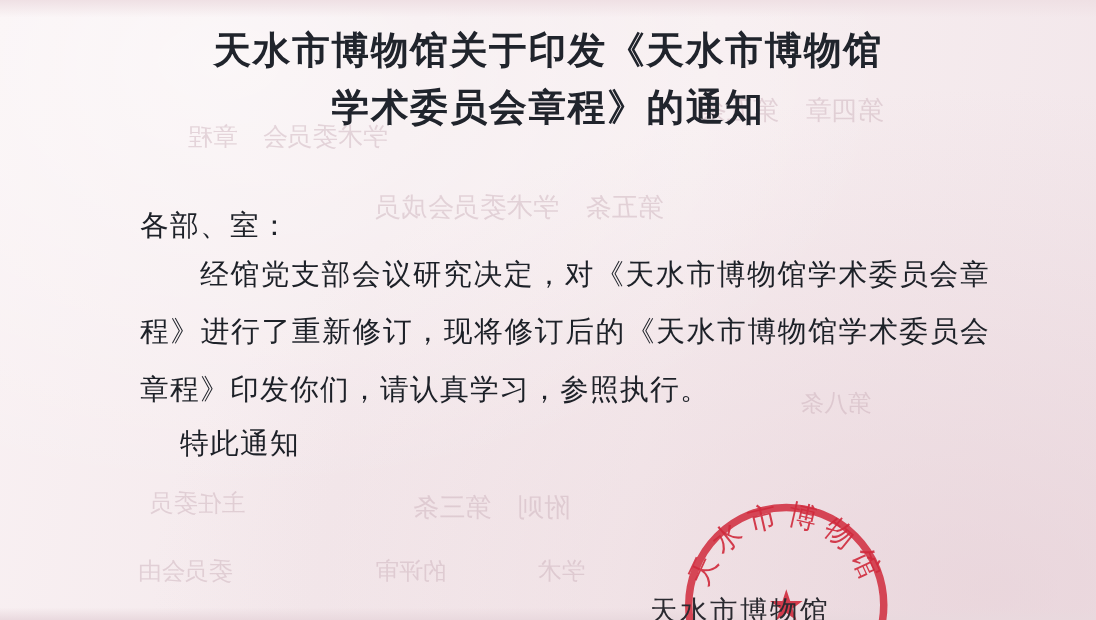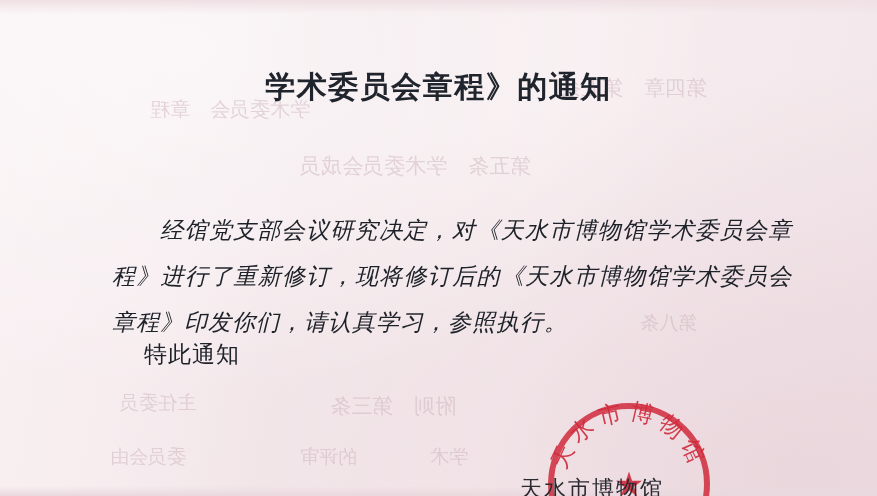--- a/index.html
+++ b/index.html
@@ -71,25 +71,24 @@
   .body-text {
     position: absolute;
     color: #1d2128;
     font-size: 23px;
     line-height: 46px;
     letter-spacing: 1px;
   }
   .salutation { left: 112px; top: 158px; }
   .para {
     left: 112px;
-    top: 208px;
+    top: 197px;
     width: 680px;
     text-indent: 48px;
     text-align: justify;
-    font-style: italic;
   }
   .closing { left: 96px; top: 332px; text-indent: 48px; width: 300px; }
 
   
   .seal {
     position: absolute;
     left: 543px;
     top: 398px;
     width: 172px;
     height: 172px;
@@ -117,22 +116,24 @@
   <div class="bleed" style="left:300px; top:152px; font-size:21px;">第五条　学术委员会成员</div>
   <div class="bleed" style="left:560px; top:74px; font-size:21px;">第四章　第五条</div>
   <div class="bleed" style="left:150px; top:96px; font-size:20px;">学术委员会　章程</div>
   <div class="bleed" style="left:640px; top:310px; font-size:19px;">第八条</div>
   <div class="bleed" style="left:330px; top:392px; font-size:21px;">附则　第三条</div>
   <div class="bleed" style="left:120px; top:390px; font-size:19px;">主任委员</div>
   <div class="bleed" style="left:110px; top:444px; font-size:19px;">委员会由</div>
   <div class="bleed" style="left:300px; top:444px; font-size:19px;">的评审</div>
   <div class="bleed" style="left:430px; top:444px; font-size:19px;">学术</div>
 
+  <div class="title title-line1">天水市博物馆关于印发《天水市博物馆</div>
   <div class="title title-line2">学术委员会章程》的通知</div>
 
+  <div class="body-text salutation">各部、室：</div>
   <div class="body-text para">经馆党支部会议研究决定，对《天水市博物馆学术委员会章程》进行了重新修订，现将修订后的《天水市博物馆学术委员会章程》印发你们，请认真学习，参照执行。</div>
   <div class="body-text closing">特此通知</div>
 
   <div class="seal">
     <svg width="172" height="172" viewBox="0 0 172 172" aria-hidden="true">
       <circle cx="86" cy="86" r="78" fill="none" stroke="#d02a3c" stroke-width="6" opacity="0.85"></circle>
       <path id="sealTopArc" d="M 22,86 A 64,64 0 0 1 150,86" fill="none"></path>
       <path id="sealBottomArc" d="M 28,86 A 58,58 0 0 0 144,86" fill="none"></path>
       <text fill="#d02a3c" font-size="23" font-family="'Liberation Serif', serif" letter-spacing="6" opacity="0.9">
         <textPath href="#sealTopArc" startOffset="50%" text-anchor="middle">天水市博物馆</textPath>

